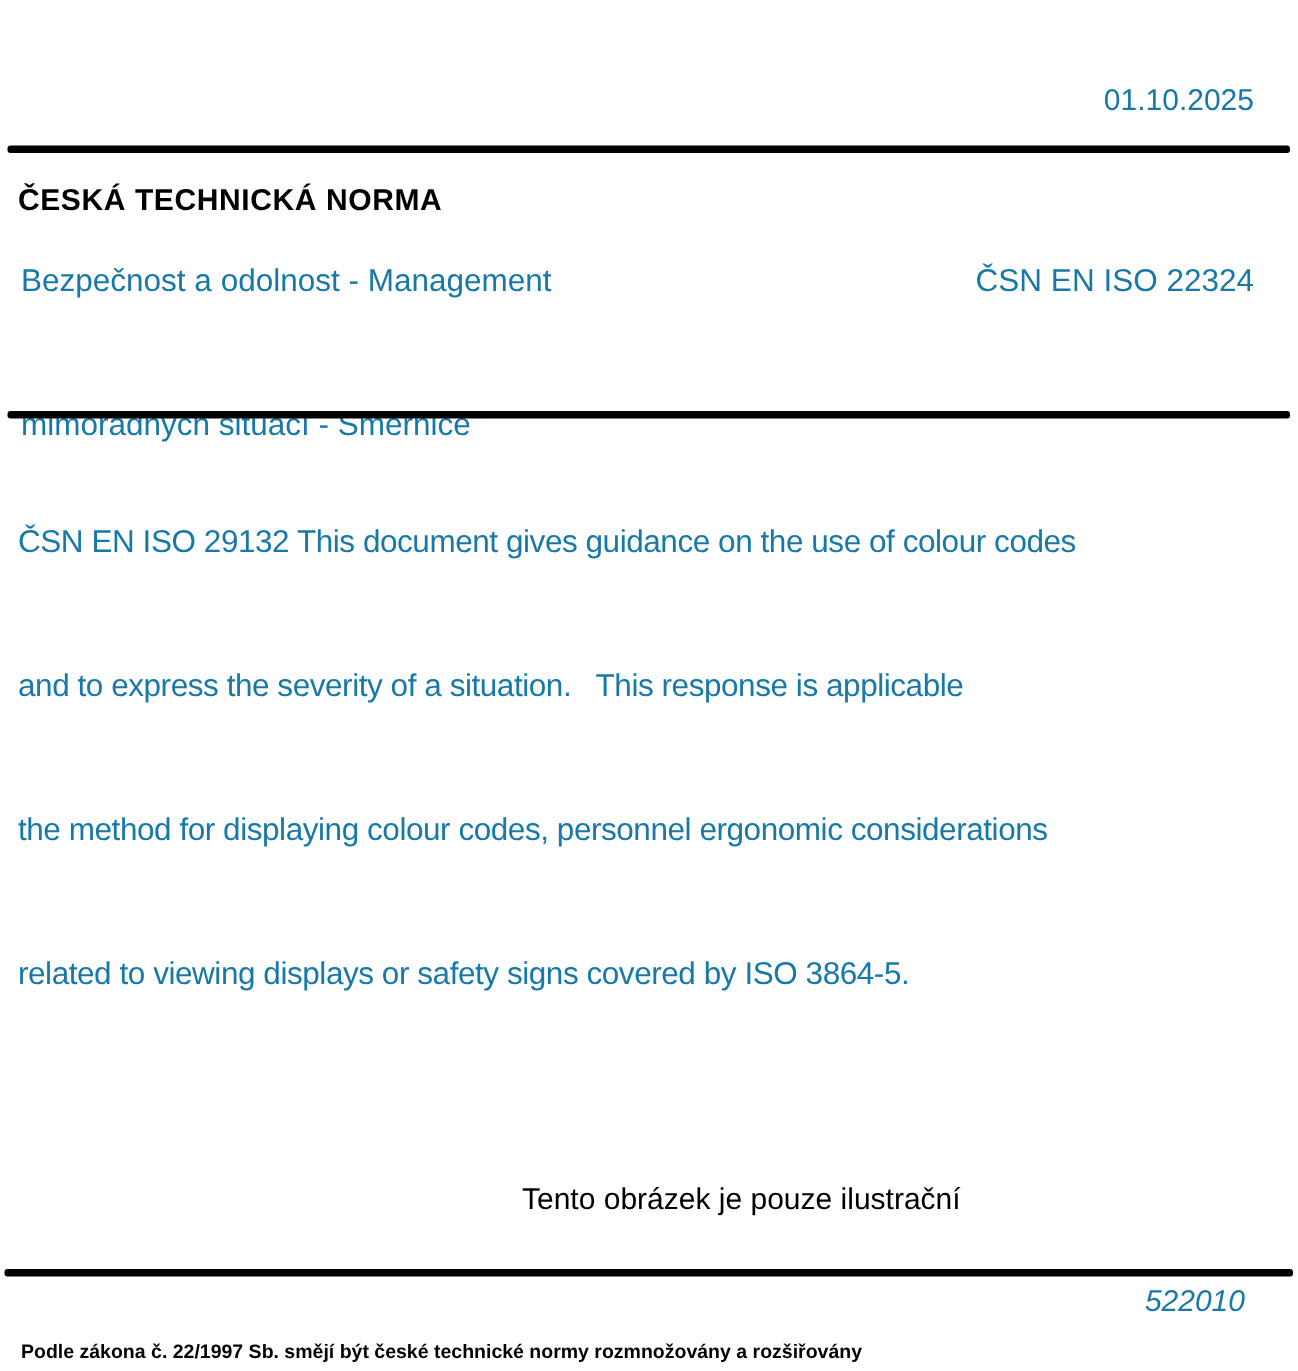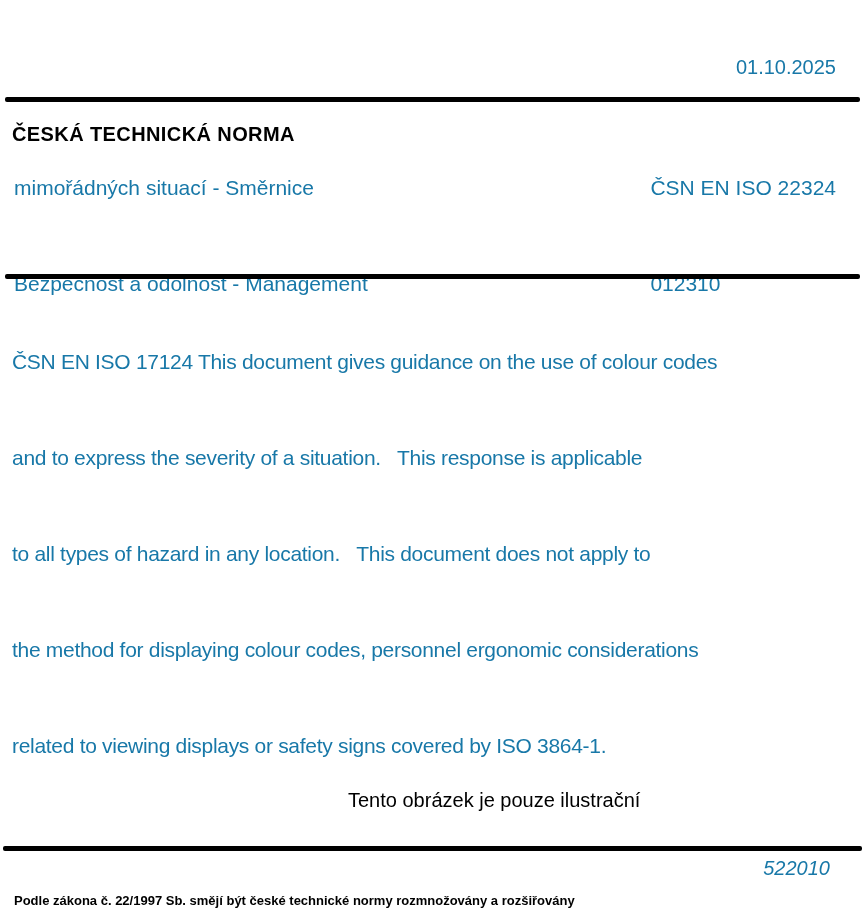--- a/index.html
+++ b/index.html
@@ -56,37 +56,35 @@
 
 <div class="page">
 
   <div class="masthead-label">ČESKÁ TECHNICKÁ NORMA</div>
 
   <div class="masthead-date">01.10.2025</div>
 
   <div class="rule rule-header"></div>
 
   <div class="title-block">
+    <div>Bezpečnost a odolnost - Management</div>
     <div>mimořádných situací - Směrnice</div>
-    <div>Bezpečnost a odolnost - Management</div>
   </div>
 
   <div class="designation-block">
     <div>ČSN EN ISO 22324</div>
-    <div>012310</div>
   </div>
 
   <div class="rule rule-abstract"></div>
 
   <div class="abstract-block">
-    <div>ČSN EN ISO 17124 This document gives guidance on the use of colour codes</div>
+    <div>ČSN EN ISO 29132 This document gives guidance on the use of colour codes</div>
     <div>and to express the severity of a situation.   This response is applicable</div>
-    <div>to all types of hazard in any location.   This document does not apply to</div>
     <div>the method for displaying colour codes, personnel ergonomic considerations</div>
-    <div>related to viewing displays or safety signs covered by ISO 3864-1.</div>
+    <div>related to viewing displays or safety signs covered by ISO 3864-5.</div>
   </div>
 
   <div class="note-text">Tento obrázek je pouze ilustrační</div>
 
   <div class="rule rule-footer"></div>
 
   <div class="footer-legal">
     <div>Podle zákona č. 22/1997 Sb. smějí být české technické normy rozmnožovány a rozšiřovány</div>
     
   </div>

